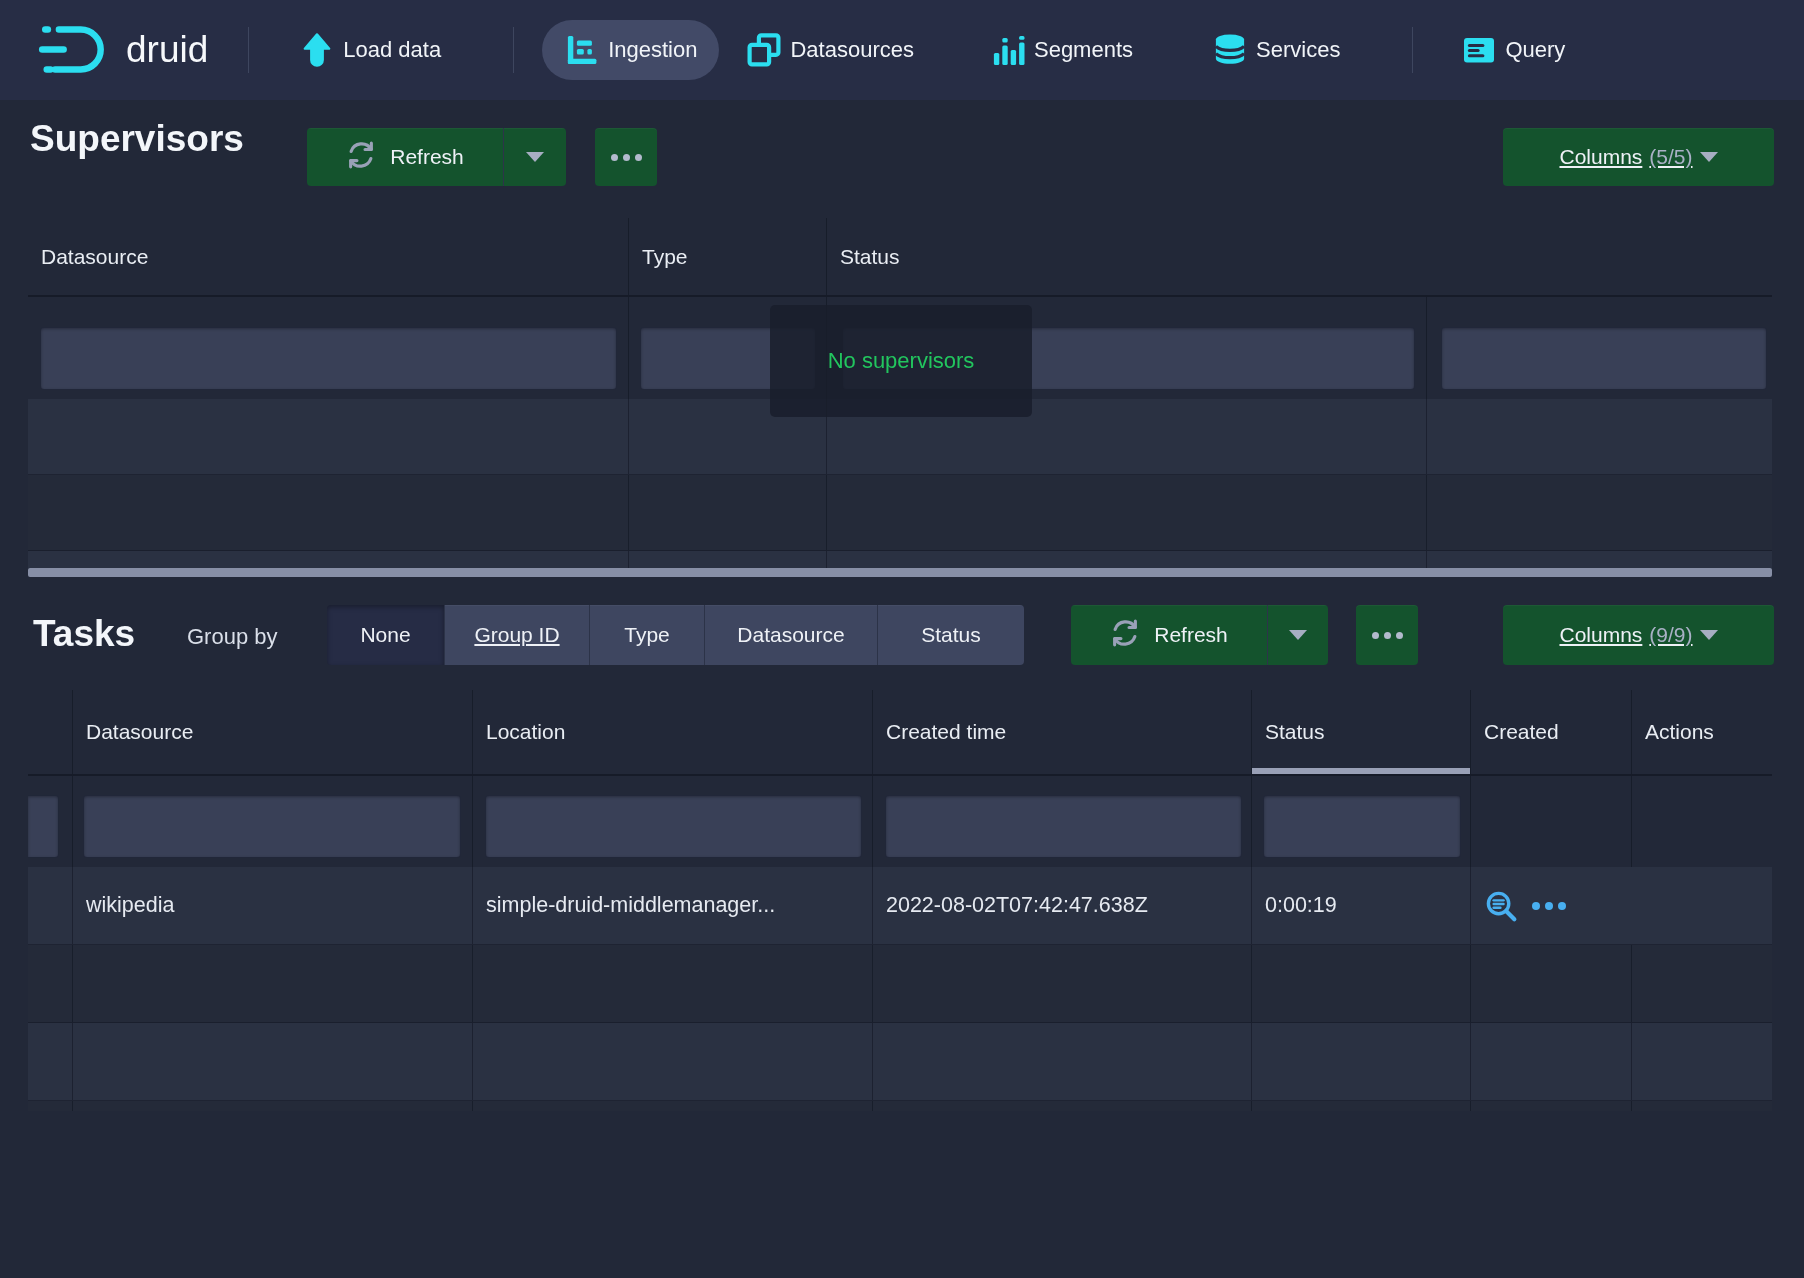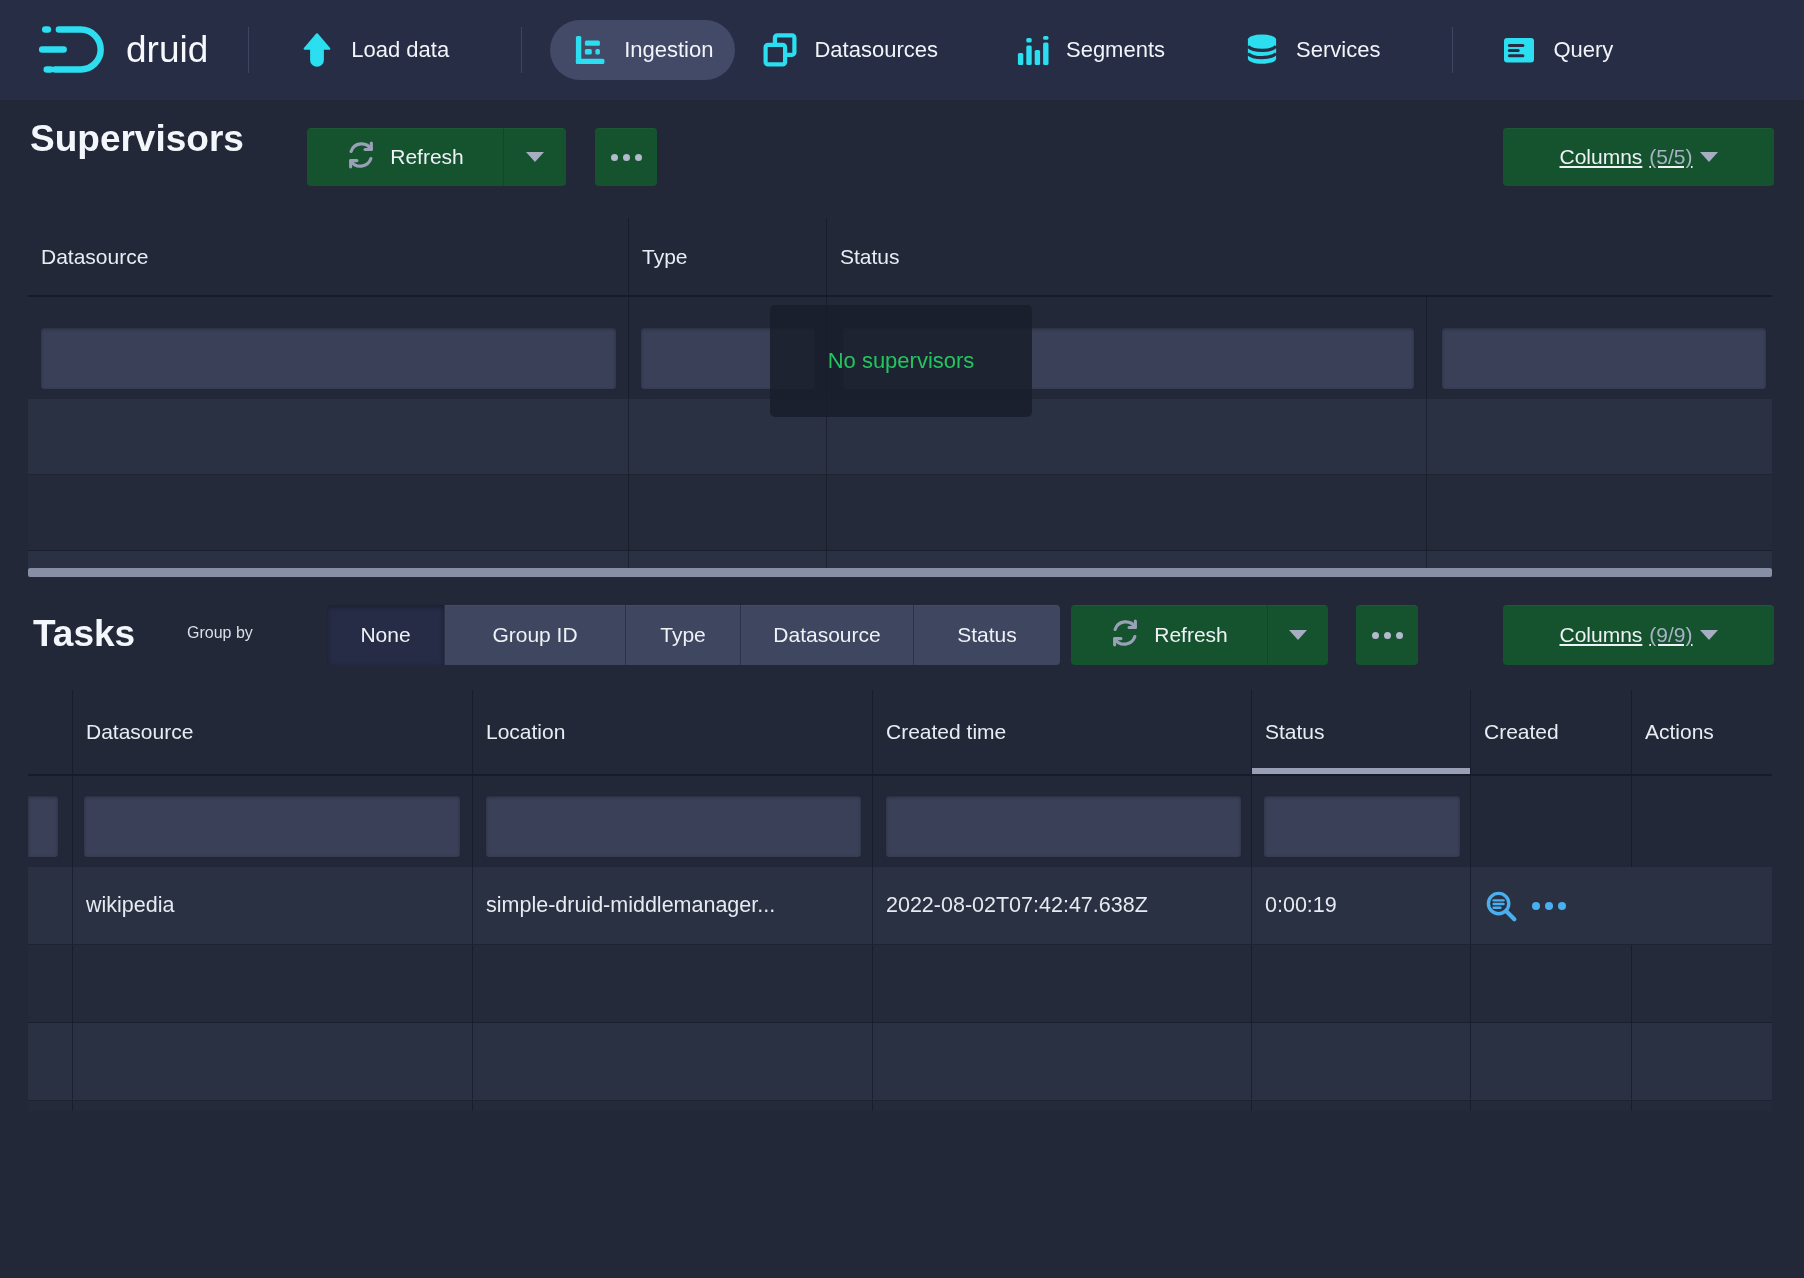--- a/index.html
+++ b/index.html
@@ -6,21 +6,21 @@
   html,body { background:#1f2534; }
   body { font-family:"Liberation Sans", sans-serif; }
   .page { position:relative; width:1804px; height:1278px; background:#222838; overflow:hidden; }
 
   
   .nav { position:absolute; top:0; left:0; width:1804px; height:100px; background:#272d45; display:flex; align-items:center; }
   .logo { display:flex; align-items:center; margin-left:38px; cursor:pointer; }
   .logo-word { color:#f6f8fb; font-size:37px; font-weight:500; letter-spacing:0; margin-left:12px; }
   .nav-sep { width:1px; height:46px; background:#3e465f; }
   .sep1 { margin-left:40px; } .sep2 { margin-left:50px; } .sep3 { margin-left:50px; }
-  .nav-item { display:flex; align-items:center; gap:16px; color:#f1f4f8; font-size:22px; height:60px; padding:0 22px; border-radius:30px; cursor:pointer; white-space:nowrap; }
+  .nav-item { display:flex; align-items:center; gap:8px; color:#f1f4f8; font-size:22px; height:60px; padding:0 22px; border-radius:30px; cursor:pointer; white-space:nowrap; }
   .ni-load { margin-left:28px; } .ni-ingestion { margin-left:28px; background:#424a67; }
   .ni-datasources { margin-left:5px; } .ni-segments { margin-left:32px; } .ni-services { margin-left:35px; }
   .ni-query { margin-left:26px; }
   .nav-icon { display:flex; align-items:center; justify-content:center; }
 
   
   .sec-title { position:absolute; color:#f3f6fa; font-size:37px; font-weight:700; }
   .btn { background:#14532d; color:#eef1f6; font-size:21px; border:none; display:flex; align-items:center; justify-content:center; cursor:pointer; border-radius:4px; box-shadow:inset 0 1px 0 rgba(255,255,255,.04); }
   .split { position:absolute; display:flex; border-radius:4px; overflow:hidden; }
   .split .btn { border-radius:0; }
@@ -44,21 +44,21 @@
   .filter { background:#394057; border:1px solid rgba(14,19,32,.55); border-radius:4px; box-shadow:inset 0 1px 3px rgba(0,0,0,.3); width:100%; color:#e6eaf1; font-size:20px; padding:0 10px; outline:none; }
   .row-light { background:#2a3142; }
   .row-dark  { background:#242a39; }
   .drow { border-bottom:1px solid rgba(12,16,27,.4); }
   .drow .cell { color:#e6eaf1; font-size:21.5px; padding-left:13px; }
   .sort-bar { position:absolute; left:0; right:0; bottom:-2px; height:8px; background:#99a0b6; }
 
   .empty-overlay { position:absolute; left:770px; top:305px; width:262px; height:112px; background:rgba(24,29,43,.82); border-radius:5px; display:flex; align-items:center; justify-content:center; color:#22c55e; font-size:22px; }
   .hscroll { position:absolute; left:28px; top:568px; width:1744px; height:9px; background:#878fa6; border-radius:2px; cursor:pointer; }
 
-  .grp-label { position:absolute; left:187px; top:624px; color:#dadfe9; font-size:16px; }
+  .grp-label { position:absolute; left:187px; top:624px; color:#dadfe9; font-size:22px; }
   .grp { position:absolute; left:327px; top:605px; height:60px; display:flex; border-radius:4px; overflow:hidden; }
   .grp .btn { border-radius:0; border-right:1px solid #2c3348; background:#3e4660; }
   .grp .btn:last-child { border-right:none; }
   .grp .active { background:#262c45; box-shadow:inset 0 2px 5px rgba(0,0,0,.35); }
 
   .status-dot { width:17px; height:17px; border-radius:50%; background:#63c418; margin-right:10px; flex:none; }
   .act-dots { display:flex; gap:5px; align-items:center; margin-left:14px; cursor:pointer; }
   .act-dots i { width:8px; height:8px; border-radius:50%; background:#48aff0; }
 </style>
 </head>
@@ -241,21 +241,21 @@
     <span>No supervisors</span>
   </div>
 
   <div class="hscroll"></div>
 
   <h1 class="sec-title" style="left:33px; top:613px;">Tasks</h1>
   <span class="grp-label">Group by</span>
 
   <div class="grp">
     <button class="btn active" style="width:118px;">None</button>
-    <button class="btn" style="width:181px;">Group ID</button>
+    <button class="btn" style="width:145px;text-decoration:underline;">Group ID</button>
     <button class="btn" style="width:115px;">Type</button>
     <button class="btn" style="width:173px;">Datasource</button>
     <button class="btn" style="width:146px;">Status</button>
   </div>
 
   <div class="split" style="left:1071px; top:605px; height:60px;">
     <button class="btn" style="width:196px; gap:14px;">
       <span>
         <svg width="30" height="30" viewBox="0 0 20 20" fill="none" stroke="#99a1b7" stroke-width="2.1" stroke-linecap="round" stroke-linejoin="round">
           <path d="M16.8 6.2 A7.4 7.4 0 0 0 3.4 7.6"></path>

